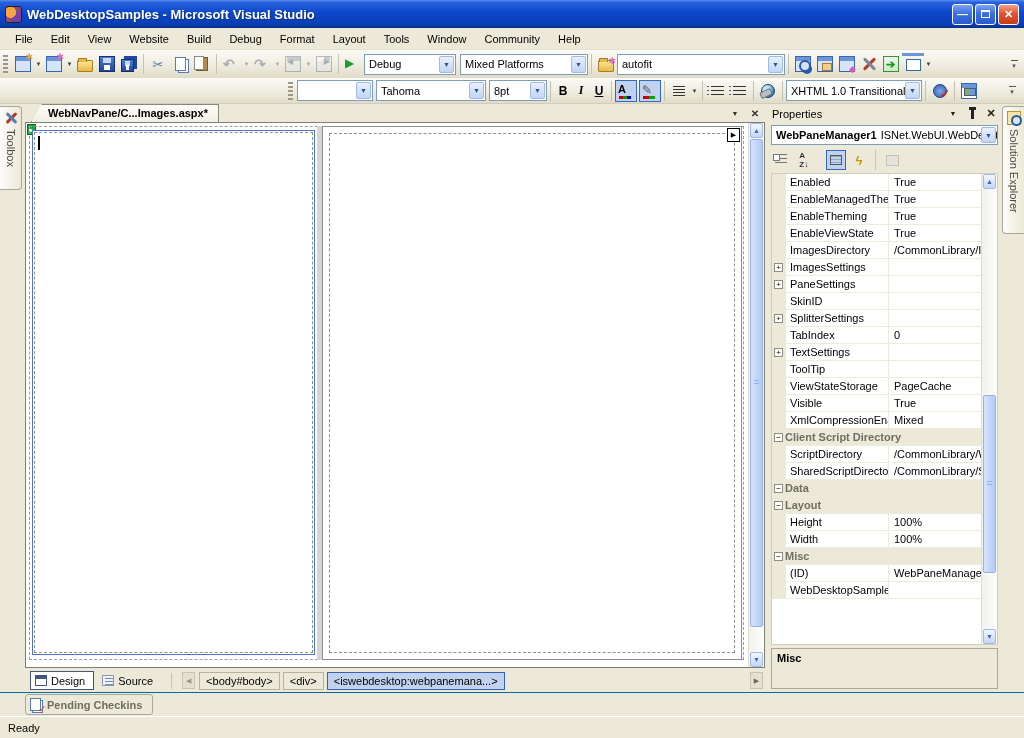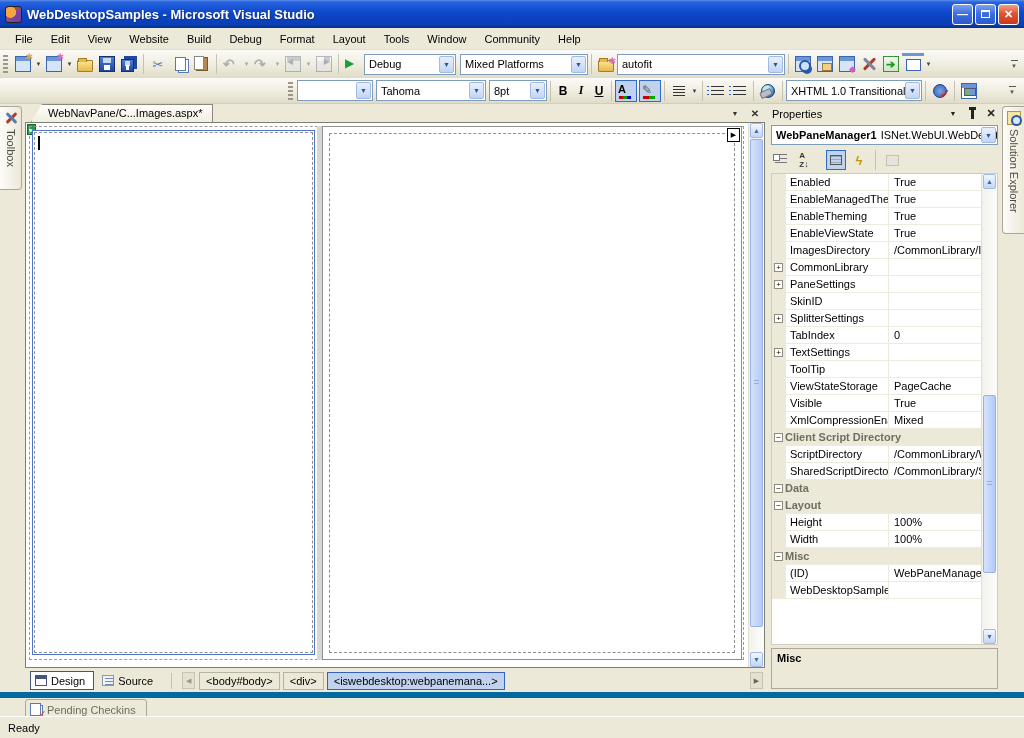--- a/index.html
+++ b/index.html
@@ -122,21 +122,21 @@
   .mini-tools::before { background:#B23A2E; transform:rotate(45deg); }
   .mini-tools::after { background:#5A7AB0; transform:rotate(-45deg); }
   .mini-mag { background:#F5E6A8; border:1px solid #B09A40; }
   .mini-mag::after { content:""; position:absolute; right:-2px; bottom:-2px; width:7px; height:7px; border:2px solid #2B57A8; border-radius:50%; background:#D8E8FA; }
 
   
   #editor { position:absolute; left:25px; top:0; width:743px; height:100%; }
   #tab-row { position:relative; height:18px; }
   #doc-tab { position:absolute; left:6px; top:0; height:18px; padding:2px 10px 0 16px;
     background:linear-gradient(180deg,#FEFDFB,#F1EEE1); border:1px solid #8A887B; border-bottom:none;
-    clip-path:polygon(11px 0, 100% 0, 100% 100%, 0 100%); font-weight:normal; }
+    clip-path:polygon(11px 0, 100% 0, 100% 100%, 0 100%); font-weight:bold; }
   .tabrow-btns { position:absolute; right:6px; top:3px; display:flex; gap:6px; }
   .tabrow-btn { width:14px; height:13px; display:flex; align-items:center; justify-content:center; color:#333; }
   .tabrow-btn.dd::before { content:"▼"; font-size:7px; }
   .tabrow-btn.cl::before { content:"✕"; font-size:10px; font-weight:bold; }
 
   #design-area { position:absolute; left:0; top:18px; right:3px; bottom:24px; background:#fff; border:1px solid #7E7E74; }
   #body-outline { position:absolute; left:3px; top:3px; right:20px; bottom:7px; border:1px dashed #9B9B9B; }
   #left-pane { position:absolute; left:6px; top:7px; width:283px; bottom:12px; border:1px solid #4D74C8; background:#fff; }
   #left-pane .inner-dash { position:absolute; left:1px; top:1px; right:1px; bottom:1px; border:1px dashed #8F8F8F; }
   #caret { position:absolute; left:5px; top:5px; width:2px; height:14px; background:#000; }
@@ -213,21 +213,21 @@
   .pcat-label { font-weight:bold; color:#6F6E63; padding-left:2px; }
   #pg-scroll { width:16px; }
 
   #prop-desc { position:absolute; left:3px; right:3px; bottom:3px; height:41px; border:1px solid #ACA899; background:#ECE9D8; padding:3px 5px; }
   #prop-desc b { font-size:11px; }
 
   
   #right-strip { position:absolute; right:0; top:0; width:23px; height:100%; }
 
   
-  #pending-row { position:absolute; left:0; top:692px; width:1024px; height:24px; border-top:6px solid #0369a1; background:#ECE9D8; }
+  #pending-row { position:absolute; left:0; top:692px; width:1024px; height:24px; border-top:1px solid #0369a1; background:#ECE9D8;font-weight:bold; }
   #pending-tab { position:absolute; left:25px; top:1px; height:21px; display:flex; align-items:center; gap:4px;
     border:1px solid #ACA899; border-radius:3px; background:#ECE9D8; padding:0 10px 0 4px; color:#6E6D60; }
   .i-pending { width:13px; height:13px; position:relative; }
   .i-pending::before { content:""; position:absolute; left:0; top:0; width:9px; height:11px; background:#fff; border:1px solid #5A79B5; box-shadow:2px 2px 0 -1px #fff, 2px 2px 0 0 #5A79B5; }
   .i-pending::after { content:"✓"; position:absolute; right:-3px; bottom:-3px; color:#D4502A; font-size:9px; font-weight:bold; }
 
   #statusbar { position:absolute; left:0; top:716px; width:1024px; height:22px; background:#ECE9D8; border-top:1px solid #fff; display:flex; align-items:center; padding-left:8px; }
 </style>
 </head>
 <body>
@@ -533,21 +533,21 @@
             </div>
             <div class="prow">
               <span class="pgutter"></span>
               <span class="pname">ImagesDirectory</span>
               <span class="pval">/CommonLibrary/Images</span>
             </div>
             <div class="prow">
               <span class="pgutter">
                 <span class="pbox">+</span>
               </span>
-              <span class="pname">CommonLibrary</span>
+              <span class="pname">ImagesSettings</span>
               <span class="pval"></span>
             </div>
             <div class="prow">
               <span class="pgutter">
                 <span class="pbox">+</span>
               </span>
               <span class="pname">PaneSettings</span>
               <span class="pval"></span>
             </div>
             <div class="prow">

